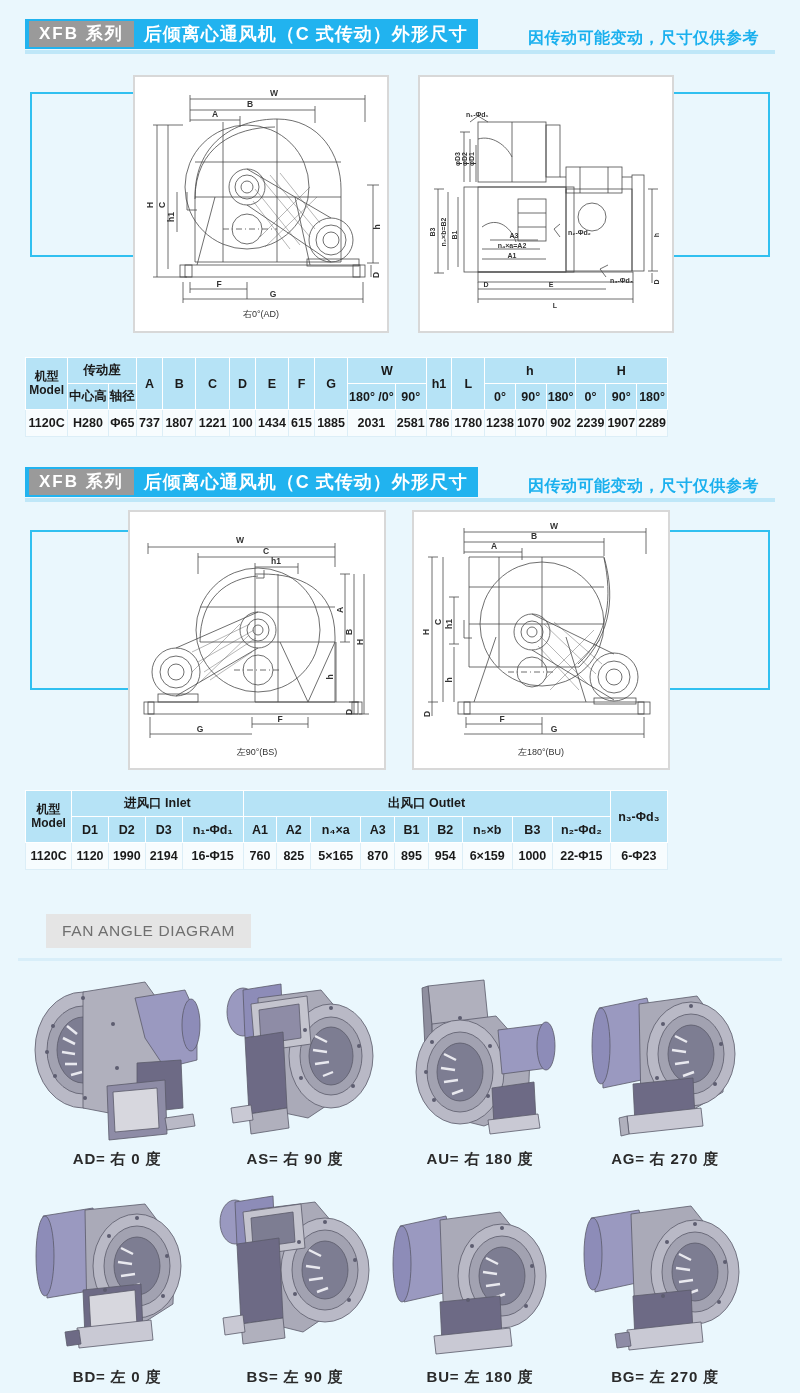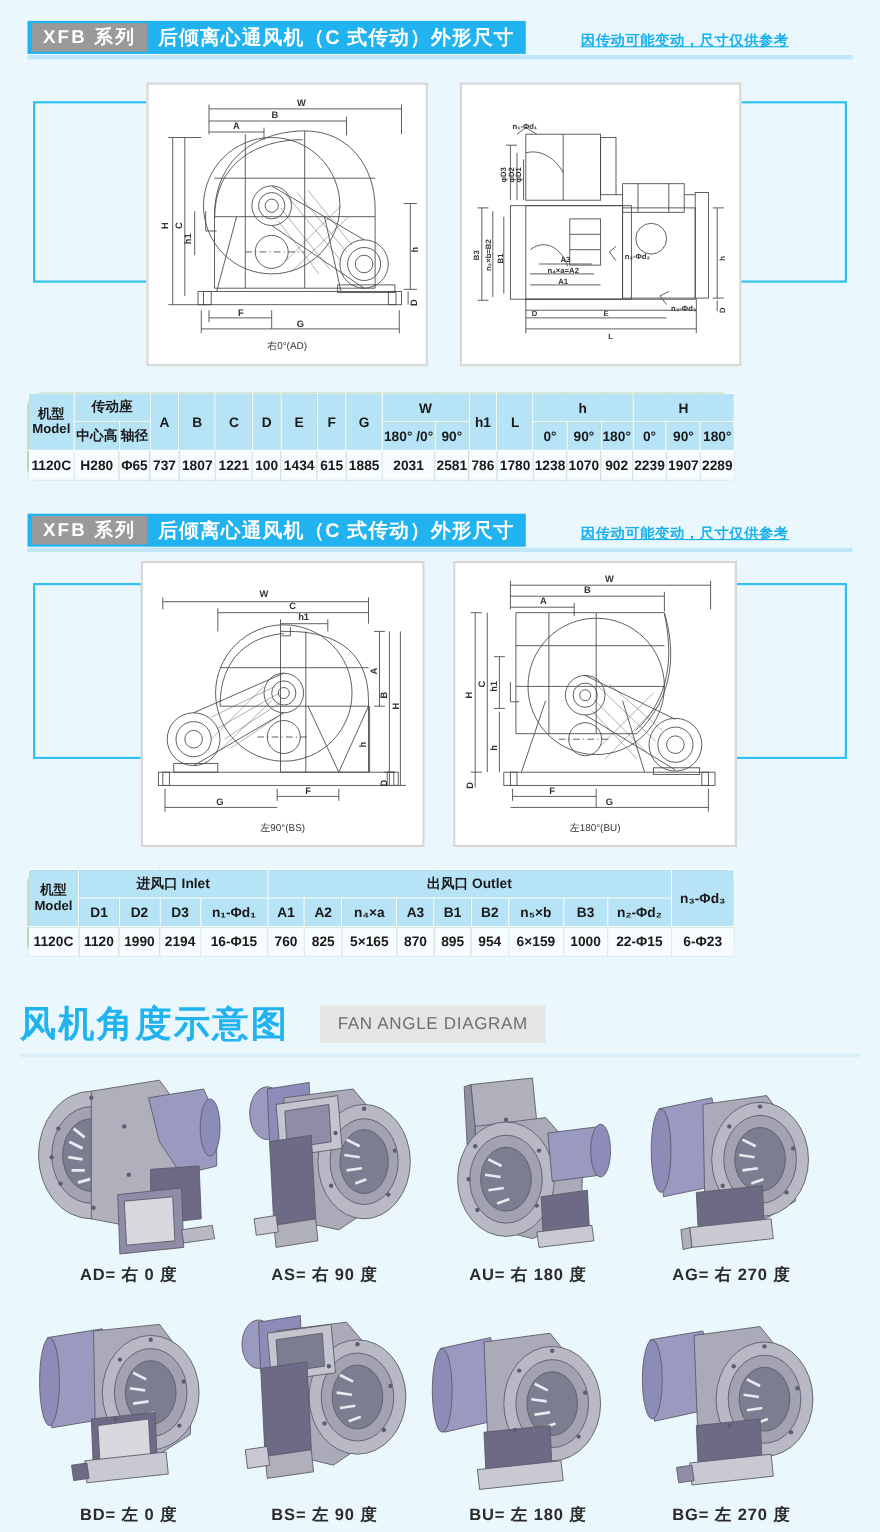--- a/index.html
+++ b/index.html
@@ -21,41 +21,41 @@
   .sec-head .tag {
     background:#9a9a9a; color:#ffffff; font-size:17px; font-weight:bold;
     letter-spacing:2px; padding:2px 10px 3px 10px; margin:0 10px 0 4px;
     line-height:1.25;
   }
   .sec-head .title {
     color:#ffffff; font-size:18px; font-weight:bold; letter-spacing:1px;
     white-space:nowrap;
   }
   .sec-head .note {
-    position:absolute; top:14px; font-size:13px; font-weight:bold;
-    color:#1ab0ee; white-space:nowrap; letter-spacing:.5px;text-decoration:underline;
+    position:absolute; top:14px; font-size:16px; font-weight:bold;
+    color:#1ab0ee; white-space:nowrap; letter-spacing:.5px;
   }
   .sec-head .underline {
     position:absolute; left:25px; height:4px; width:750px; background:#bfe7f8; top:36px;
   }
 
   
   .draw-wrap { position:absolute; left:0; width:800px; }
   .deco { position:absolute; border:2px solid #31c0f0; }
   .panel {
     position:absolute; background:#ffffff; border:2px solid #d8d8d8;
   }
   .panel svg { display:block; }
   .cap { font-size:9px; fill:#333; font-family:"Liberation Sans",sans-serif; }
   .dim { font-size:8.5px; fill:#333; font-family:"Liberation Sans",sans-serif; font-weight:bold;}
 
   
   .tbl-wrap { position:absolute; left:25px; width:750px; }
   table.spec {
-    border-collapse:collapse; width:643px; background:#4d7c0f;
+    border-collapse:collapse; width:643px; background:#0ea5e9;
     font-size:12.5px; color:#1a1a1a;border-radius:12px;
   }
   table.spec th, table.spec td {
     border:1px solid #ffffff;
     text-align:center; vertical-align:middle;
     padding:2px 1px; font-weight:bold; white-space:nowrap;
   }
   table.spec th { background:#b6e3f6; height:26px; }
   table.spec th.model { background:#b6e3f6; font-size:12px; line-height:1.15; }
   table.spec td { background:#f7fcfe; height:27px; border:1px solid #dceef7; }
@@ -536,21 +536,20 @@
       <td>6×159</td>
       <td>1000</td>
       <td>22-Φ15</td>
       <td>6-Φ23</td>
     </tr>
   </tbody>
     </table>
 </div>
 
 <div class="fad">
-  <span class="cn">风机角度示意图</span>
   <span class="en">FAN ANGLE DIAGRAM</span>
 </div>
 <div class="fad-rule"></div>
 
 <div class="fan-grid" style="top:968px; height:420px;">
 
   <div class="fan-cell" style="left:22px; top:0; width:190px;">
     <svg width="185" height="178" viewBox="0 0 185 178">
       <g stroke="#5a5a6a" stroke-width="0.8">
         <ellipse cx="58" cy="82" rx="48" ry="58" fill="#b9b9c6"></ellipse>

